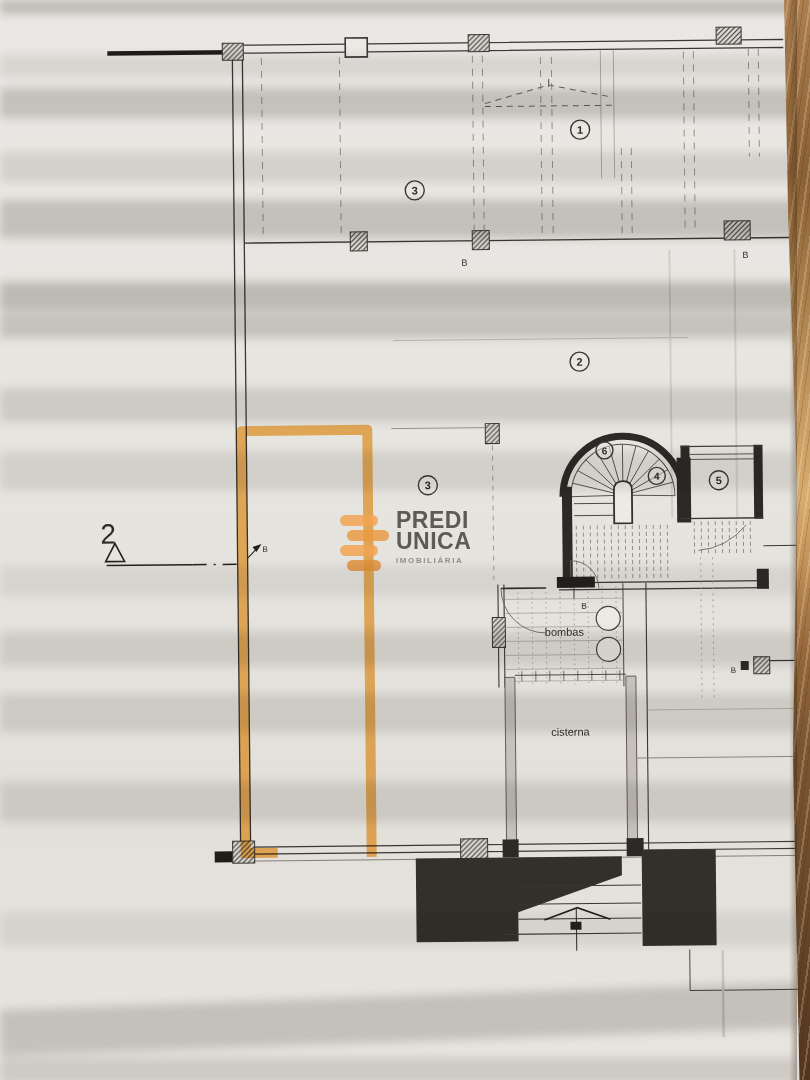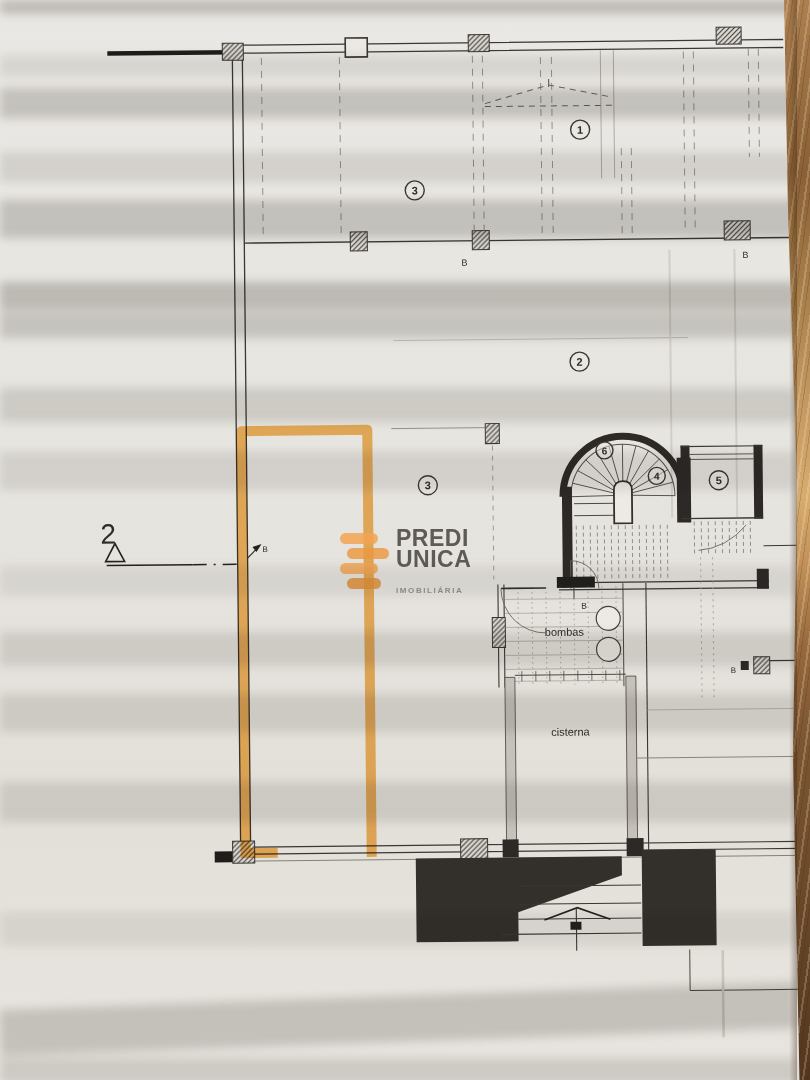--- a/index.html
+++ b/index.html
@@ -35,28 +35,28 @@
   }
   svg{position:absolute;left:0;top:0;}
   svg text{font-family:"Liberation Sans", sans-serif;fill:#2f2c28;}
   
   .band{
     position:absolute;left:0;width:796px;pointer-events:none;
     background:rgb(95,90,82);filter:blur(5px);mix-blend-mode:multiply;
   }
   
   .logo{
-    position:absolute;left:340px;top:528px;display:flex;align-items:flex-start;
+    position:absolute;left:340px;top:510px;display:flex;align-items:flex-start;
     gap:7px;opacity:.95;justify-content:space-between;
   }
   .logo .bars{display:flex;flex-direction:column;gap:4px;padding-top:5px;}
   .logo .bar{height:11px;border-radius:5.5px;opacity:.88;}
   .logo .words{display:flex;flex-direction:column;}
   .logo .word{font-size:23px;font-weight:800;letter-spacing:.5px;line-height:.92;color:#57534e;}
-  .logo .tagline{font-size:8px;font-weight:700;letter-spacing:1.6px;color:#908c86;margin-top:16px;}
+  .logo .tagline{font-size:8px;font-weight:700;letter-spacing:1.6px;color:#908c86;margin-top:4px;}
 </style>
 </head>
 <body>
 
 <div class="wood">
     <div class="grain"></div>
   </div>
 
 <div class="paper">
 

